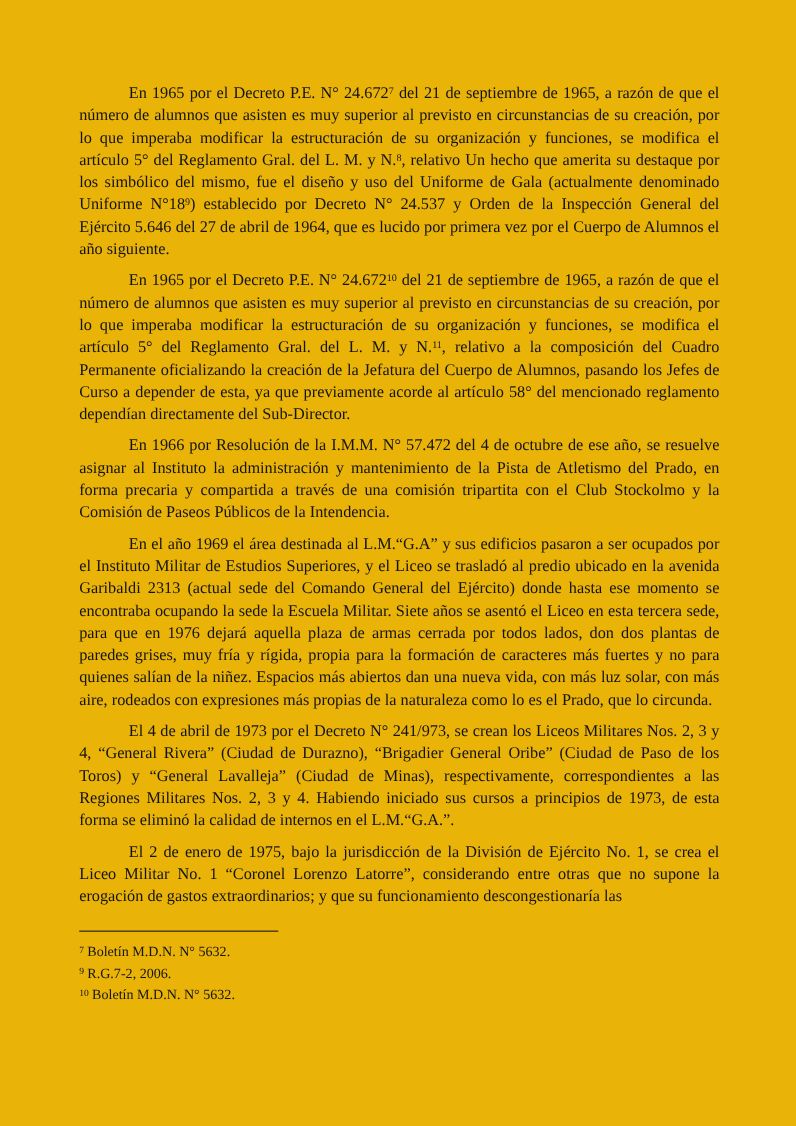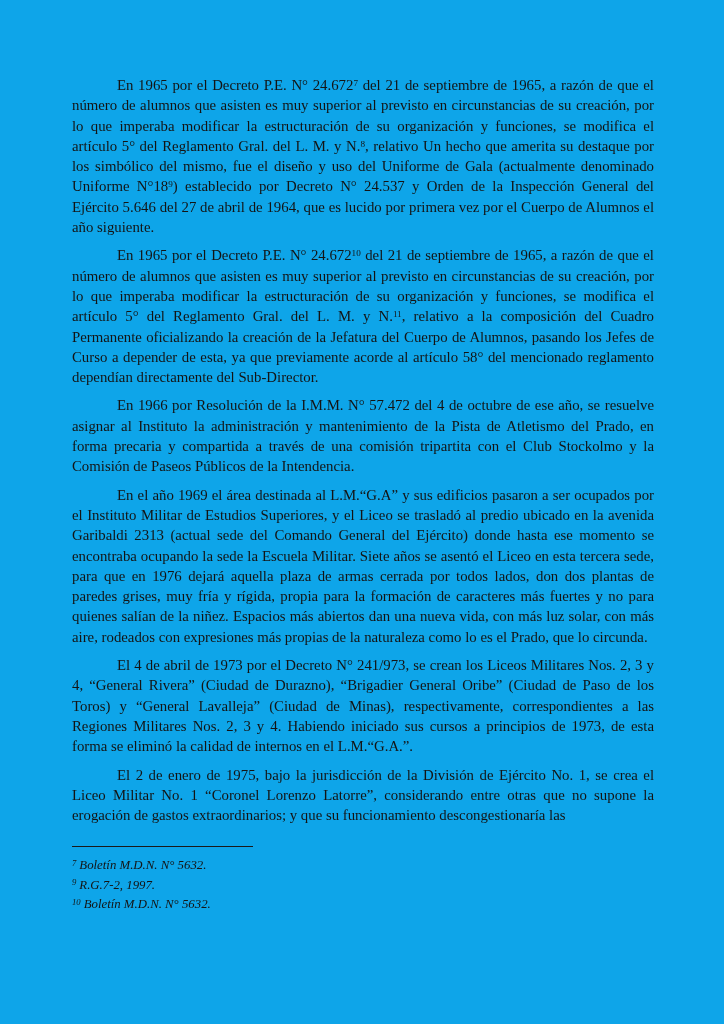--- a/index.html
+++ b/index.html
@@ -9,21 +9,21 @@
     background: #ffffff;
     overflow: hidden;
     font-family: "Liberation Serif", "DejaVu Serif", serif;
     color: #141414;
   }
   .page {
     box-sizing: border-box;
     width: 724px;
     height: 1024px;
     padding: 75px 70px 0 72px;
-    background: #0ea5e9;
+    background: #eab308;
   }
   .par {
     margin: 0 0 8px 0;
     text-align: justify;
     text-indent: 45px;
     font-size: 14.8px;
     line-height: 20.3px;
   }
   .par sup {
     font-size: 0.62em;
@@ -35,21 +35,21 @@
   .fn-sep {
     width: 181px;
     height: 0;
     border-top: 1.6px solid #1a1a1a;
     margin: 21px 0 9px 0;
   }
   .footnotes {
     font-size: 12.8px;
     line-height: 19.5px;
   }
-  .footnote { white-space: normal; font-style: italic; }
+  .footnote { white-space: normal; }
   .footnote sup {
     font-size: 0.68em;
     line-height: 0;
     vertical-align: baseline;
     position: relative;
     top: -0.4em;
     margin-right: 3px;
   }
 </style>
 </head>
@@ -62,16 +62,16 @@
     <p class="par">En 1966 por Resolución de la I.M.M. N° 57.472 del 4 de octubre de ese año, se resuelve asignar al Instituto la administración y mantenimiento de la Pista de Atletismo del Prado, en forma precaria y compartida a través de una comisión tripartita con el Club Stockolmo y la Comisión de Paseos Públicos de la Intendencia.</p>
     <p class="par">En el año 1969 el área destinada al L.M.“G.A” y sus edificios pasaron a ser ocupados por el Instituto Militar de Estudios Superiores, y el Liceo se trasladó al predio ubicado en la avenida Garibaldi 2313 (actual sede del Comando General del Ejército) donde hasta ese momento se encontraba ocupando la sede la Escuela Militar. Siete años se asentó el Liceo en esta tercera sede, para que en 1976 dejará aquella plaza de armas cerrada por todos lados, don dos plantas de paredes grises, muy fría y rígida, propia para la formación de caracteres más fuertes y no para quienes salían de la niñez. Espacios más abiertos dan una nueva vida, con más luz solar, con más aire, rodeados con expresiones más propias de la naturaleza como lo es el Prado, que lo circunda.</p>
     <p class="par">El 4 de abril de 1973 por el Decreto N° 241/973, se crean los Liceos Militares Nos. 2, 3 y 4, “General Rivera” (Ciudad de Durazno), “Brigadier General Oribe” (Ciudad de Paso de los Toros) y “General Lavalleja” (Ciudad de Minas), respectivamente, correspondientes a las Regiones Militares Nos. 2, 3 y 4. Habiendo iniciado sus cursos a principios de 1973, de esta forma se eliminó la calidad de internos en el L.M.“G.A.”.</p>
     <p class="par">El 2 de enero de 1975, bajo la jurisdicción de la División de Ejército No. 1, se crea el Liceo Militar No. 1 “Coronel Lorenzo Latorre”, considerando entre otras que no supone la erogación de gastos extraordinarios; y que su funcionamiento descongestionaría las</p>
   </div>
 
   <div class="fn-sep"></div>
 
   <div class="footnotes">
     <div class="footnote"><sup>7</sup><span>Boletín M.D.N. N° 5632.</span></div>
-    <div class="footnote"><sup>9</sup><span>R.G.7-2, 1997.</span></div>
+    <div class="footnote"><sup>9</sup><span>R.G.7-2, 2006.</span></div>
     <div class="footnote"><sup>10</sup><span>Boletín M.D.N. N° 5632.</span></div>
   </div>
 </div>
 
 </body></html>

